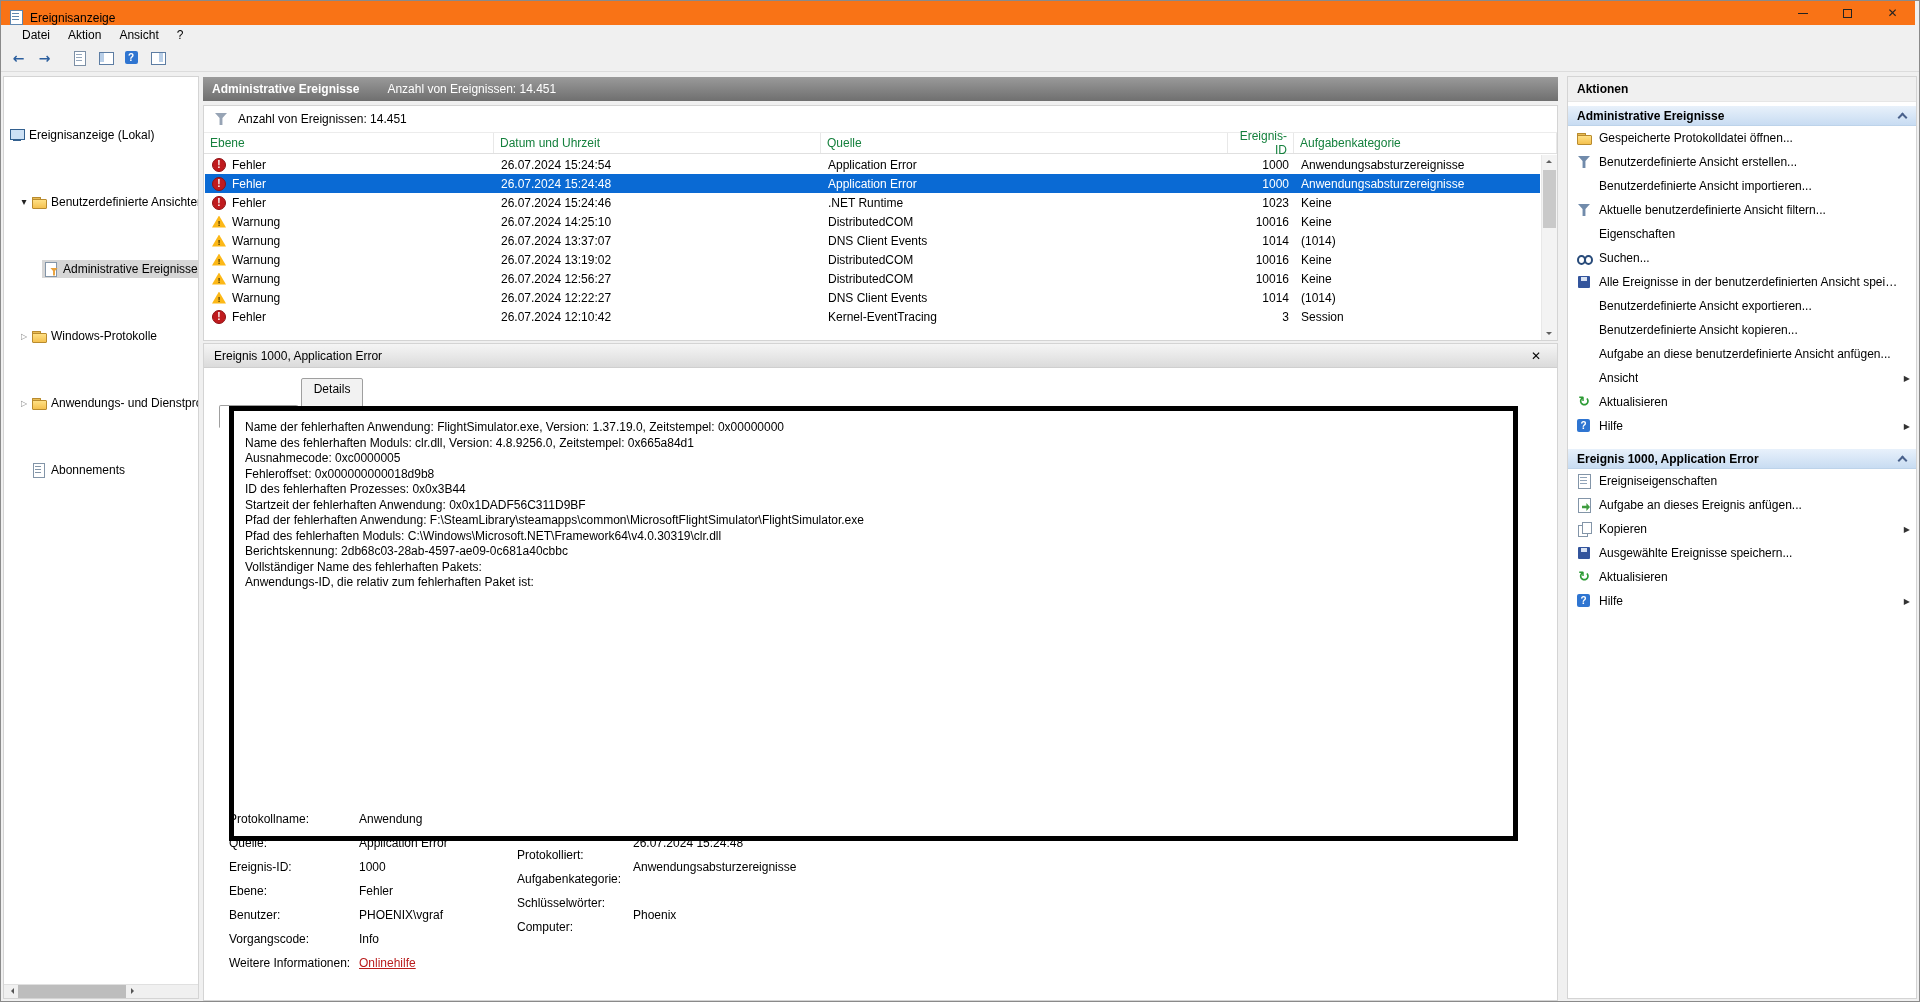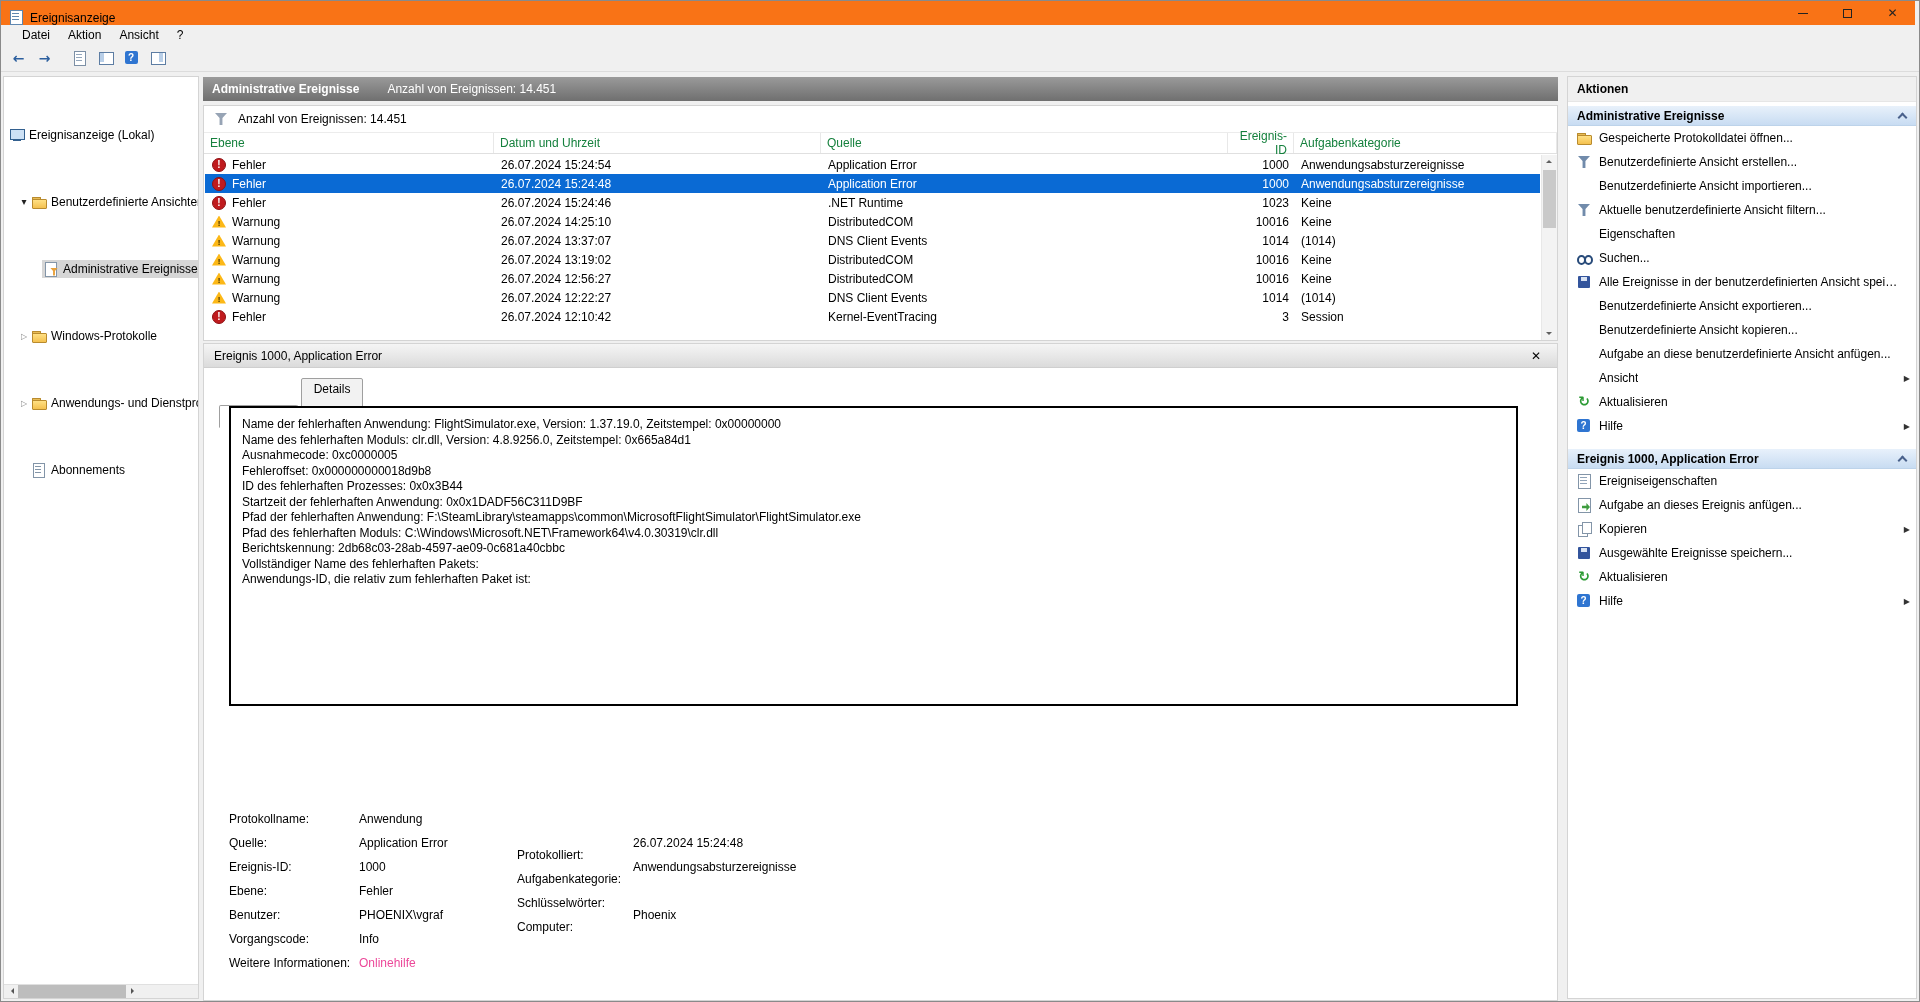--- a/index.html
+++ b/index.html
@@ -97,29 +97,29 @@
   .vs-down::before { content: ""; position: absolute; left: 4px; bottom: 5px; border: 3px solid transparent; border-top-color: #606060; border-bottom-width: 0; }
   .vs-thumb { position: absolute; left: 1px; right: 1px; top: 15px; height: 58px; background: #c9c9c9; }
 
   
   .detail-pane { position: absolute; top: 267px; left: 0; right: 0; bottom: 0; background: #fff; border: 1px solid #d4d4d4; }
   .detail-header { height: 24px; background: linear-gradient(#f5f5f5, #dbdbdb); border-bottom: 1px solid #cfcfcf; display: flex; align-items: center; padding: 0 10px; }
   .detail-close { margin-left: auto; border: none; background: none; font-size: 12px; width: 22px; font-family: "DejaVu Sans", sans-serif; }
   .tabs { position: absolute; top: 34px; left: 15px; display: flex; }
   .tab { padding: 3px 12px 4px; border: 1px solid #9f9f9f; background: #f2f2f2; margin-right: 3px; border-radius: 2px 2px 0 0; }
   .tab.active { background: #fff; border-bottom-color: #fff; margin-top: 27px; }
-  .evt-text { position: absolute; top: 62px; left: 25px; width: 1289px; height: 300px; border: 2px solid #000000; background: #fff; padding: 9px 11px; overflow: hidden; }
+  .evt-text { position: absolute; top: 62px; left: 25px; width: 1289px; height: 435px; border: 5px solid #000000; background: #fff; padding: 9px 11px; overflow: hidden; }
   .evt-line { line-height: 15.5px; min-height: 15.5px; white-space: nowrap; }
   .fields { position: absolute; top: 463px; left: 25px; right: 40px; }
   .field-row { height: 24px; display: flex; align-items: center; }
   .f-l1 { width: 130px; flex: 0 0 130px; }
   .f-v1 { width: 158px; flex: 0 0 158px; }
   .f-l2 { width: 116px; flex: 0 0 116px; margin-top: 24px; }
   .f-v2 { flex: 1; }
-  .f-v1.link { color: #ec4899; }
+  .f-v1.link { color: #b91c1c; text-decoration: underline; }
 
   
   .actions-pane { position: absolute; right: 2px; top: 75px; width: 350px; bottom: 2px; background: #fff; border: 1px solid #d4d4d4; overflow: hidden; }
   .actions-title { height: 25px; display: flex; align-items: center; font-weight: bold; padding: 0 9px; background: #f0f0f0; border-bottom: 1px solid #e6e6e6; }
   .section-header { height: 21px; display: flex; align-items: center; padding: 0 6px 0 9px; font-weight: bold; background: linear-gradient(#e8f1fb, #c8dcf2); border-top: 1px solid #fff; border-bottom: 1px solid #bdd3ea; margin-top: 3px; }
   .sec2 { margin-top: 10px; }
   .chevron { margin-left: auto; width: 14px; height: 14px; position: relative; border: none; background: none; }
   .chevron::before { content: ""; position: absolute; left: 3px; top: 5px; width: 5px; height: 5px; border-left: 2px solid #49618b; border-top: 2px solid #49618b; transform: rotate(45deg); }
   .action-item { height: 24px; display: flex; align-items: center; padding: 0 4px 0 8px; }
   .a-label { margin-left: 7px; overflow: hidden; text-overflow: ellipsis; white-space: nowrap; }

